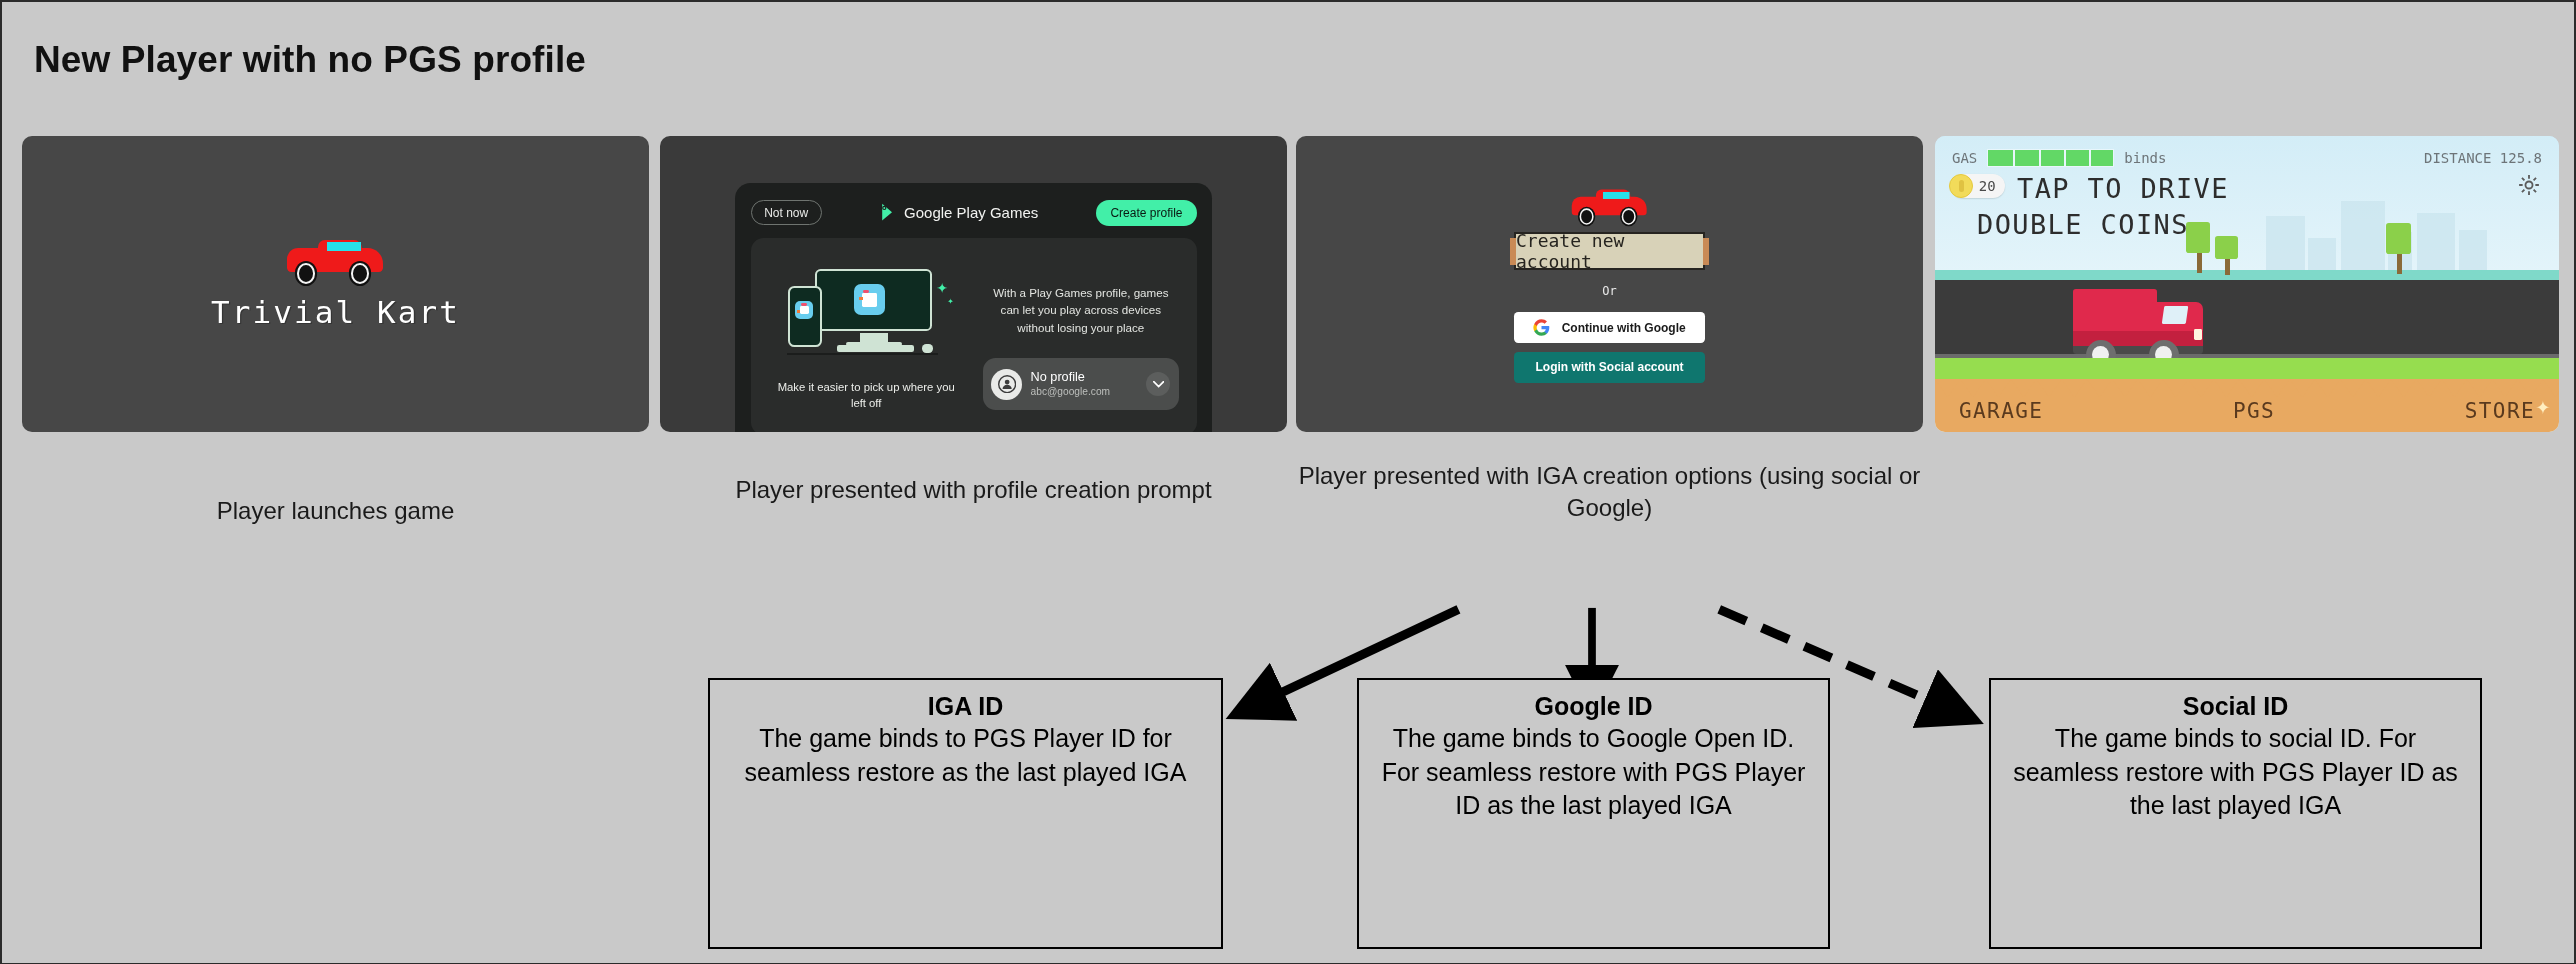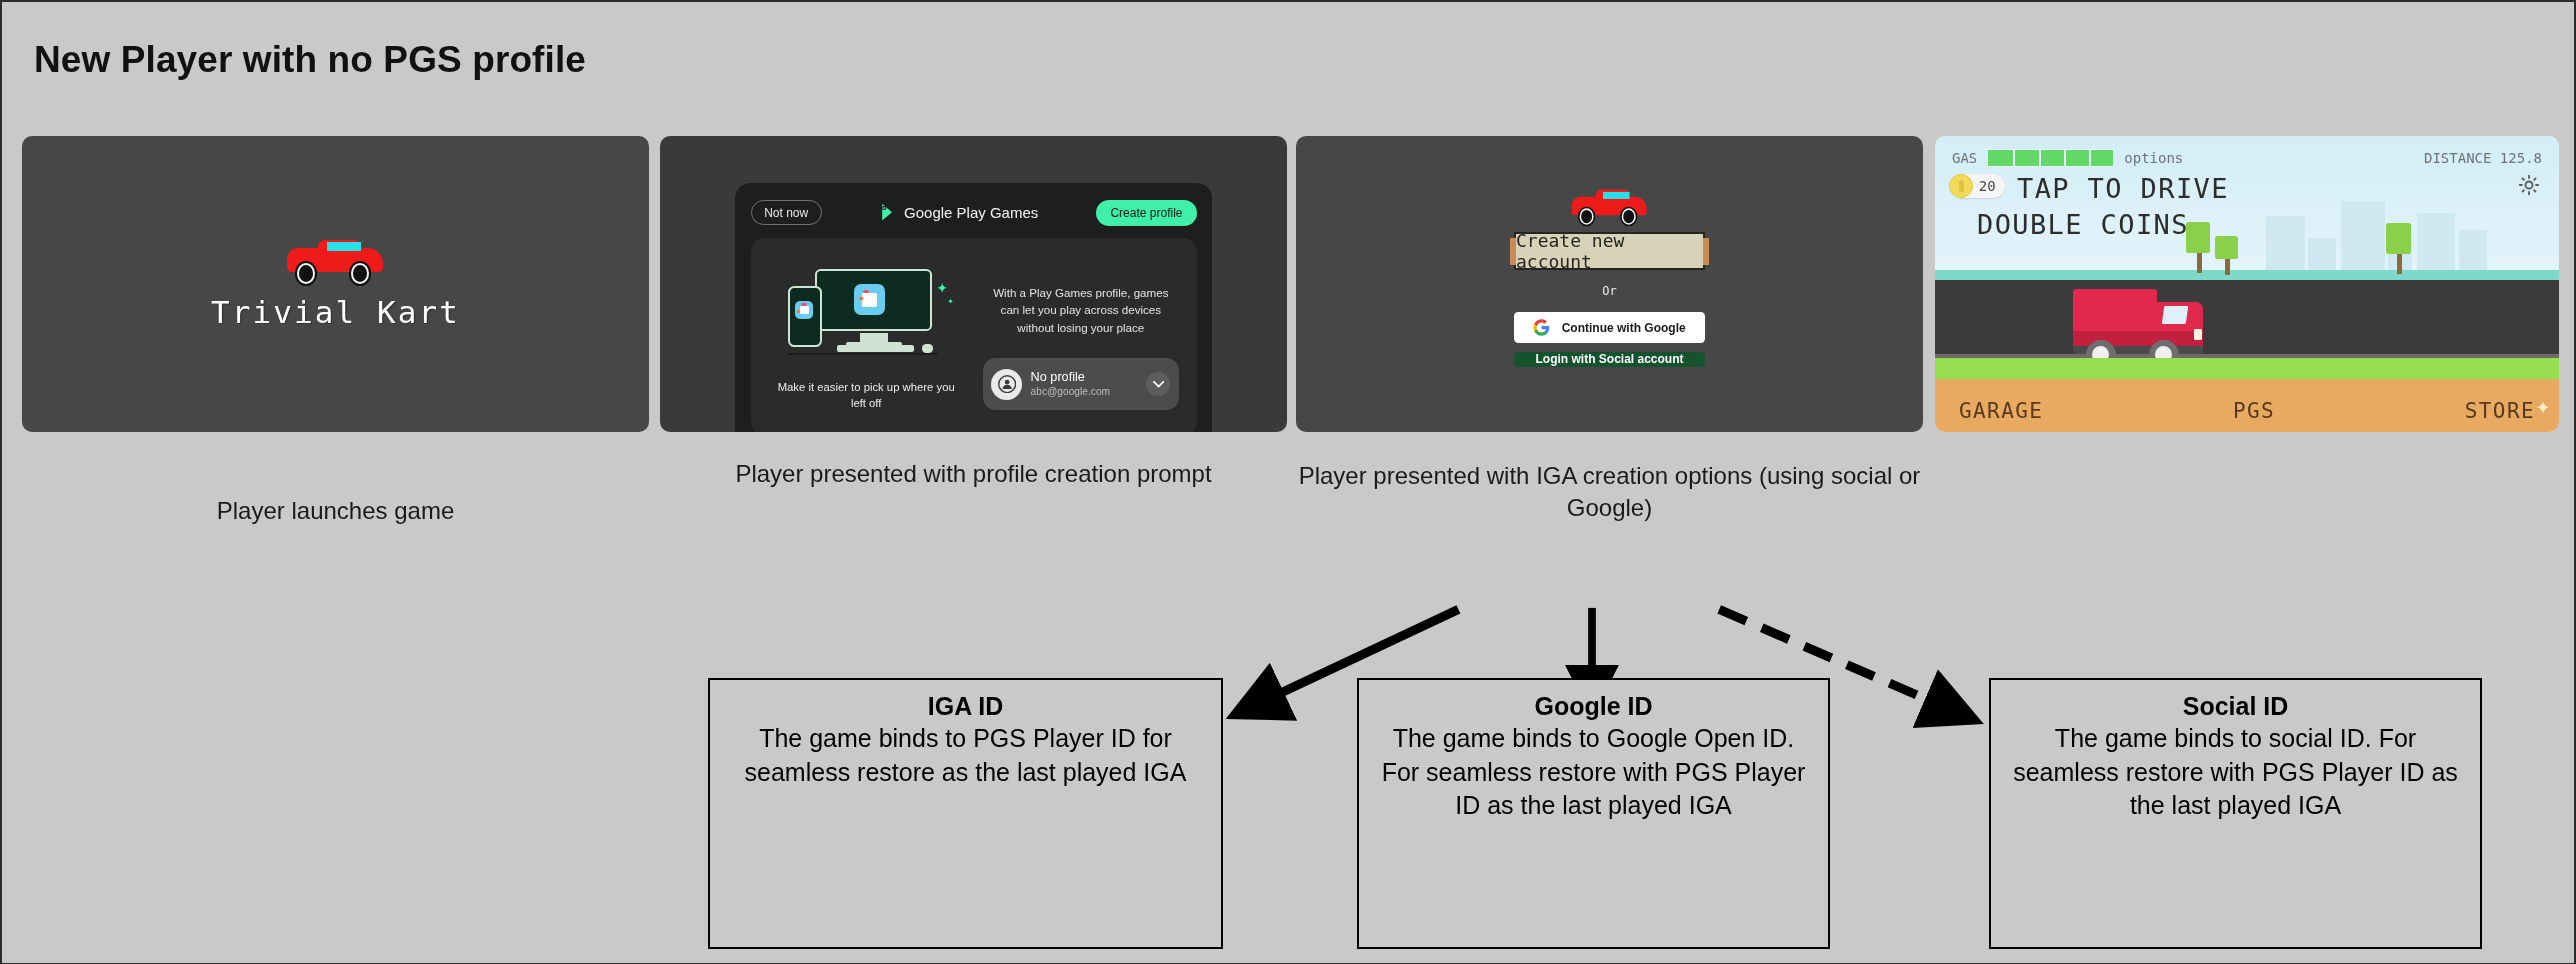--- a/index.html
+++ b/index.html
@@ -161,21 +161,21 @@
   #orText {
     margin-top:14px; font-family:"DejaVu Sans Mono", monospace;
     color:#e8e8e8; font-size:12px;
   }
   #googleBtn {
     margin-top:14px; width:191px; height:31px; background:#fff; border-radius:4.2px;
     display:flex; align-items:center; justify-content:center; gap:11.3px;
     font-size:12px; font-weight:bold; color:#1a1a1a; cursor:pointer;
   }
   #socialBtn {
-    margin-top:8.4px; width:191px; height:15px; background:#14532d; border-radius:4.2px;
+    margin-top:8.4px; width:191px; height:31px; background:#0f766e; border-radius:4.2px;
     display:flex; align-items:center; justify-content:center;
     font-size:12px; font-weight:bold; color:#fff; cursor:pointer;
   }
 
   
   #sky { position:absolute; inset:0; background:linear-gradient(#d3edf7,#e8f6fb 60%,#dff0f6); }
   .bldg { position:absolute; bottom:132px; background:#c9e4ee; opacity:.75;}
   #hudTop {
     position:absolute; left:17px; right:17px; top:12.7px;
     display:flex; align-items:center; justify-content:space-between;
@@ -240,21 +240,21 @@
     letter-spacing:1.4px;
   }
   #bottomNav > div { cursor:pointer; }
   #storeSparkle { position:absolute; right:8.4px; bottom:12.7px; color:#ffeec0; font-size:18.3px;}
 
   
   .caption {
     position:absolute; text-align:center; font-size:24px; color:#1a1a1a; line-height:1.32;
   }
   #cap1 { left:20px;   top:493px; width:627px; }
-  #cap2 { left:658px;  top:456px; width:627px; }
+  #cap2 { left:658px;  top:472px; width:627px; }
   #cap3 { left:1294px; top:458px; width:627px; }
   #cap4 { left:1933px; top:493px; width:624px; }
 
   
   .idbox {
     position:absolute; top:676px; height:271px;
     background:#c9c9c9; border:2.1px solid #000;
     padding:10px 12.7px 0 12.7px; text-align:center;
   }
   #box1 { left:706px; width:515px; }
@@ -383,21 +383,21 @@
 
     <div id="hudTop">
       <div id="gasGroup">
         <span>GAS</span>
         <div id="gasBar">
           <span style="left:25px"></span>
             <span style="left:51px"></span>
           <span style="left:76px"></span>
             <span style="left:101px"></span>
         </div>
-        <span id="userName">options</span>
+        <span id="userName">binds</span>
       </div>
       <div>DISTANCE 125.8</div>
     </div>
 
     <div id="coinPill">
       <div id="coin">
           <i></i>
         </div>
       <span id="coinVal">20</span>
     </div>

